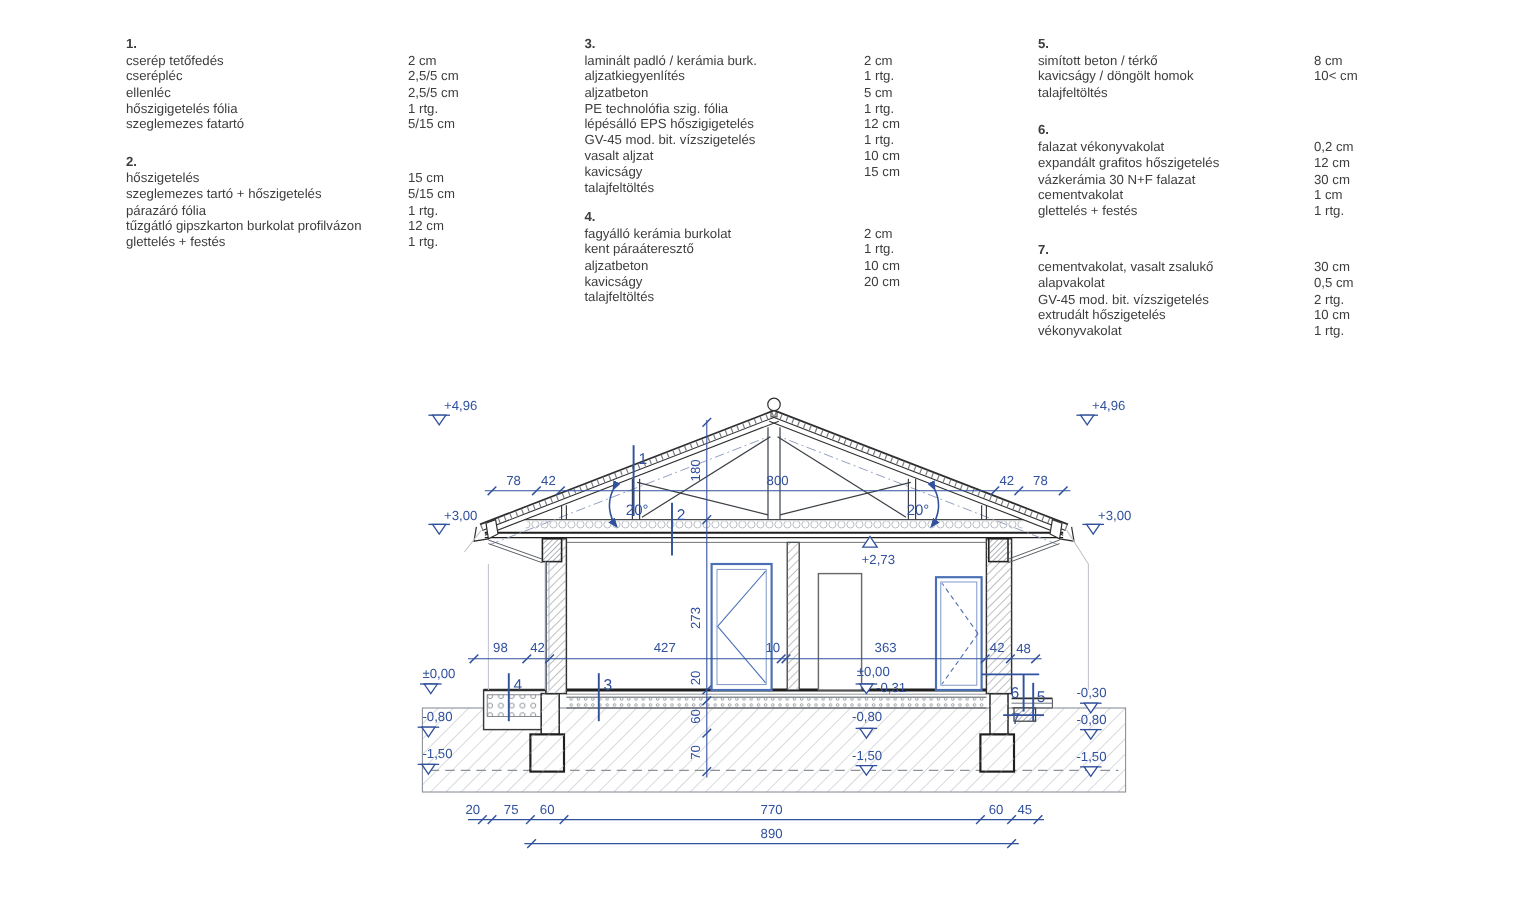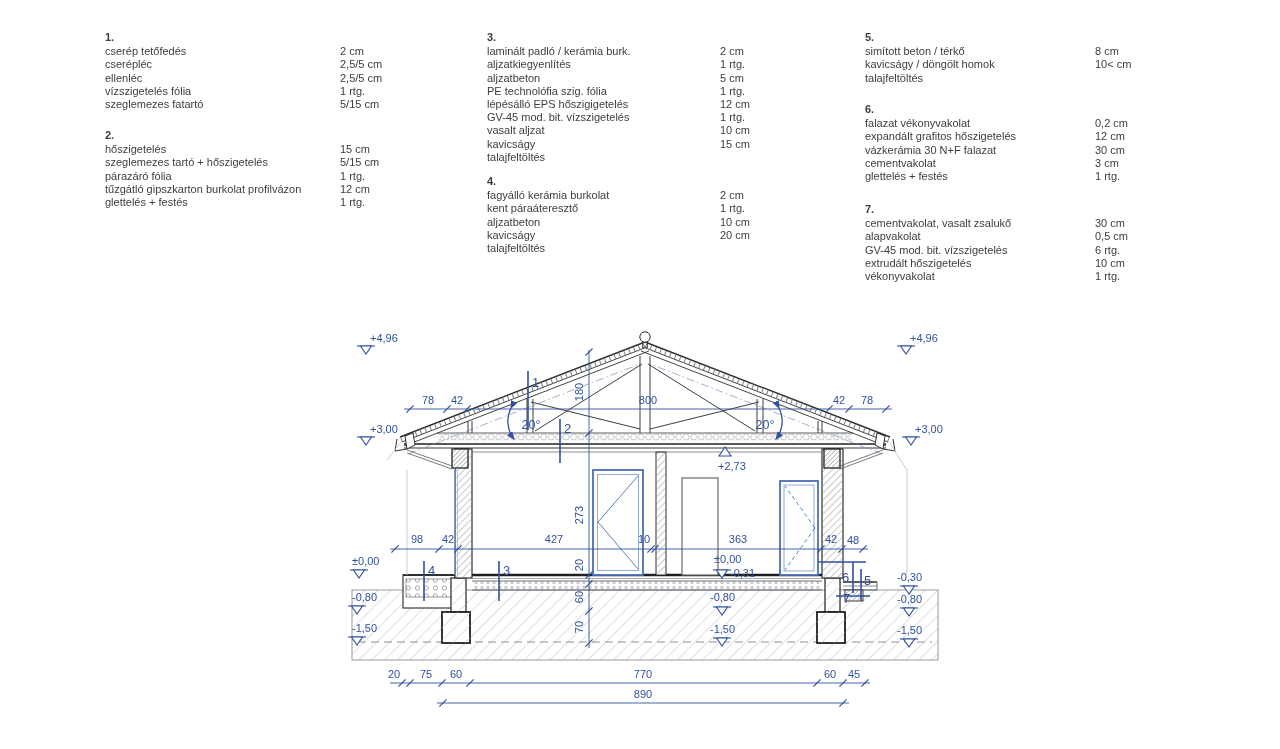--- a/index.html
+++ b/index.html
@@ -32,21 +32,21 @@
       </div>
       <div class="row">
         <span class="lbl">cserépléc</span>
         <span class="val">2,5/5 cm</span>
       </div>
       <div class="row">
         <span class="lbl">ellenléc</span>
         <span class="val">2,5/5 cm</span>
       </div>
       <div class="row">
-        <span class="lbl">vízszigetelés fólia</span>
+        <span class="lbl">hőszigigetelés fólia</span>
         <span class="val">1 rtg.</span>
       </div>
       <div class="row">
         <span class="lbl">szeglemezes fatartó</span>
         <span class="val">5/15 cm</span>
       </div>
     </div>
   <div class="spec c1" style="left:105px;top:129px;">
     <div class="hd">2.</div>
 
@@ -161,41 +161,41 @@
       <div class="row">
         <span class="lbl">expandált grafitos hőszigetelés</span>
         <span class="val">12 cm</span>
       </div>
       <div class="row">
         <span class="lbl">vázkerámia 30 N+F falazat</span>
         <span class="val">30 cm</span>
       </div>
       <div class="row">
         <span class="lbl">cementvakolat</span>
-        <span class="val">3 cm</span>
+        <span class="val">1 cm</span>
       </div>
       <div class="row">
         <span class="lbl">glettelés + festés</span>
         <span class="val">1 rtg.</span>
       </div>
     </div>
   <div class="spec c3" style="left:865px;top:203px;">
     <div class="hd">7.</div>
 
   <div class="row">
         <span class="lbl">cementvakolat, vasalt zsalukő</span>
         <span class="val">30 cm</span>
       </div>
       <div class="row">
         <span class="lbl">alapvakolat</span>
         <span class="val">0,5 cm</span>
       </div>
       <div class="row">
         <span class="lbl">GV-45 mod. bit. vízszigetelés</span>
-        <span class="val">6 rtg.</span>
+        <span class="val">2 rtg.</span>
       </div>
       <div class="row">
         <span class="lbl">extrudált hőszigetelés</span>
         <span class="val">10 cm</span>
       </div>
       <div class="row">
         <span class="lbl">vékonyvakolat</span>
         <span class="val">1 rtg.</span>
       </div>
     </div>

